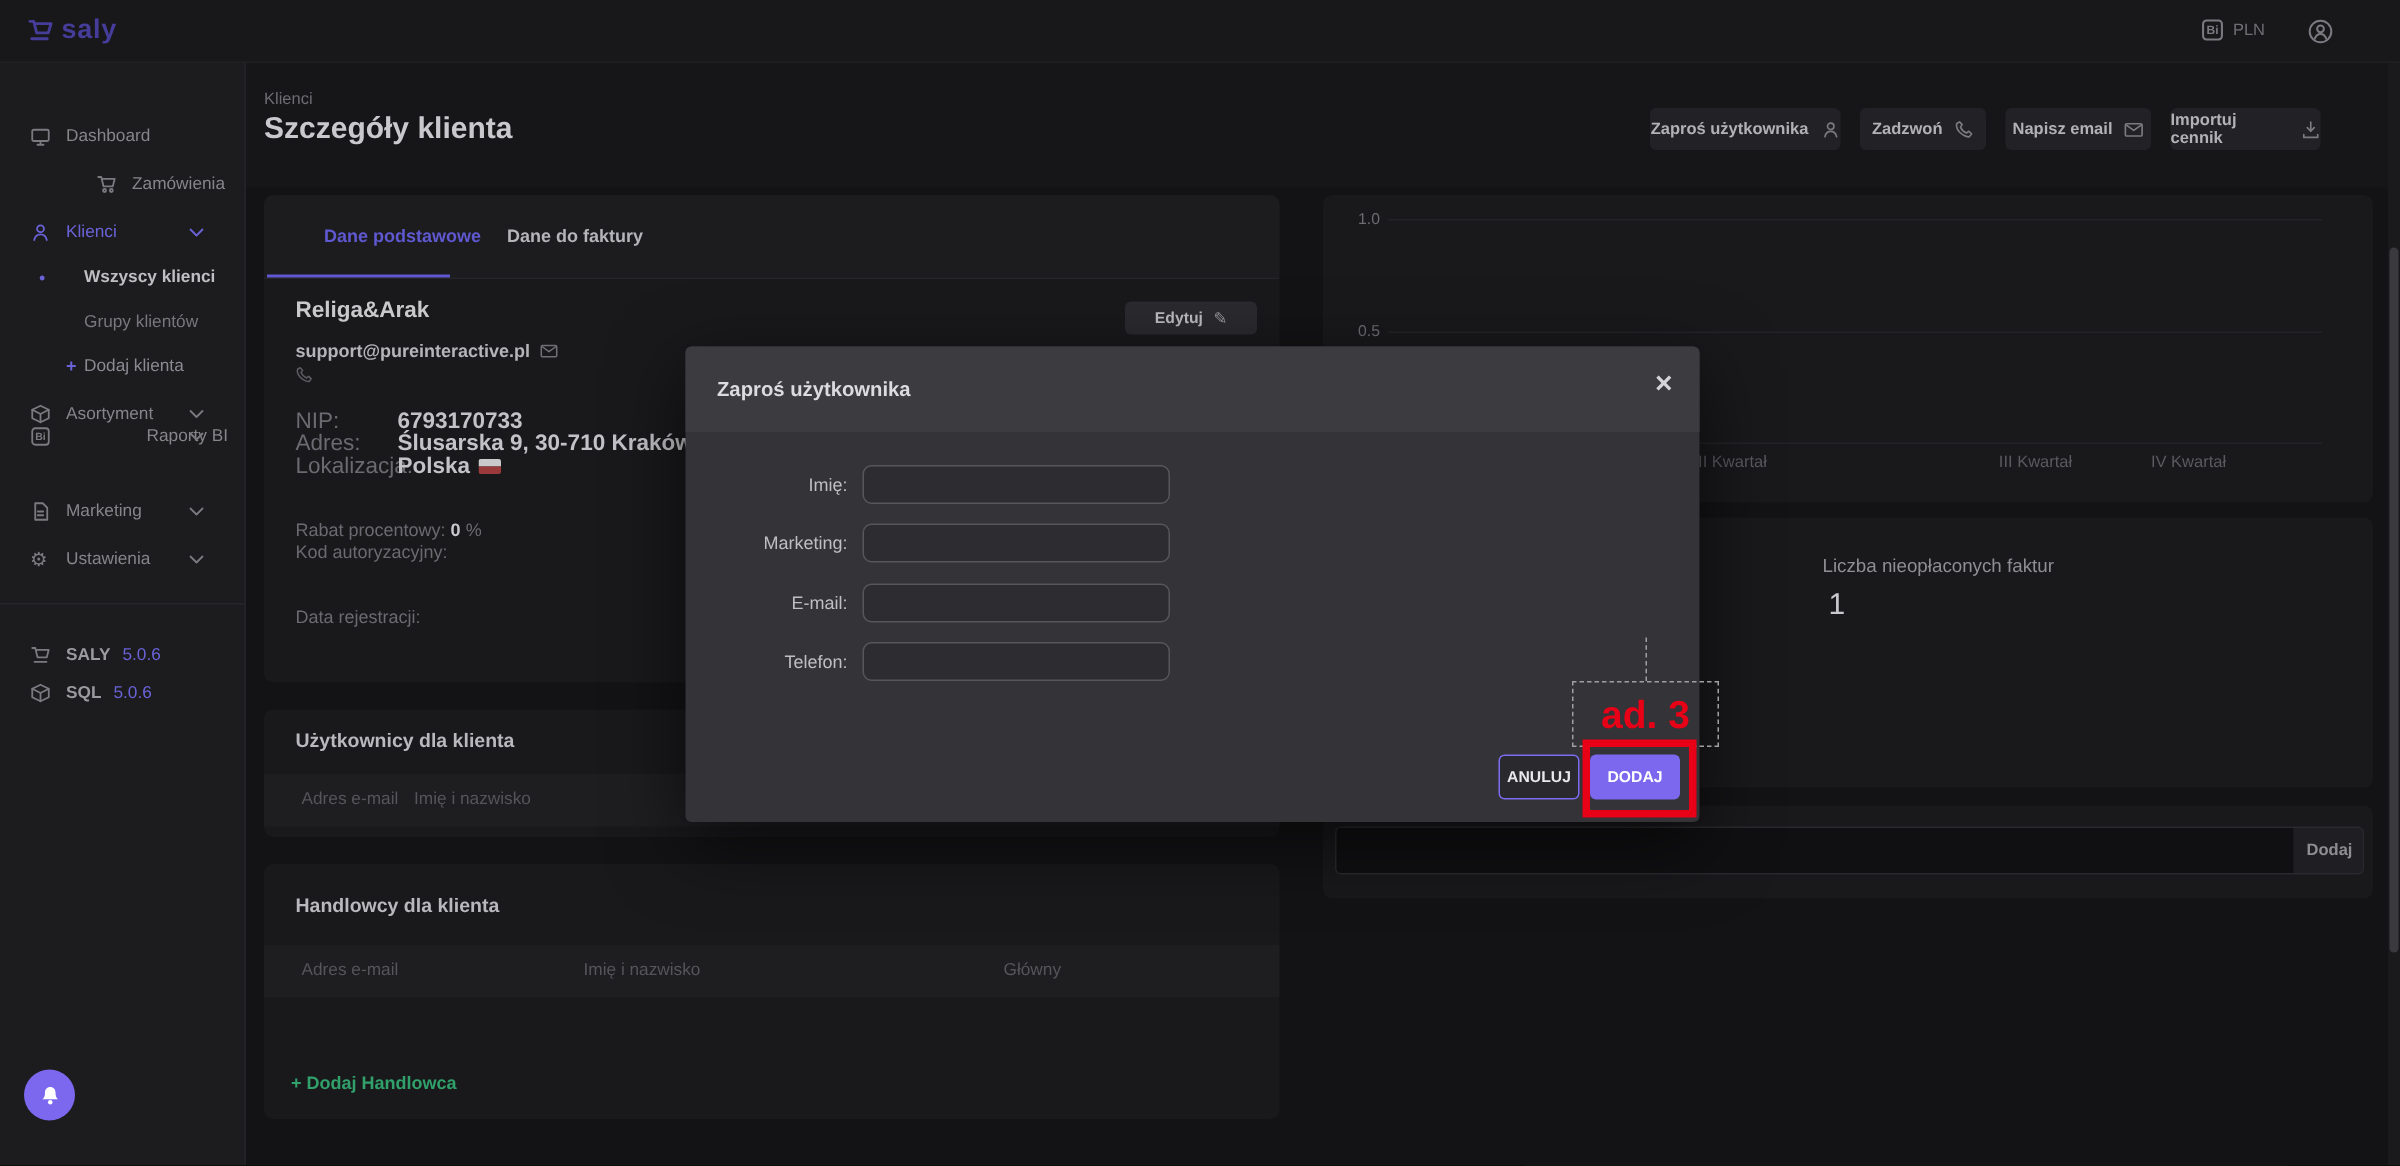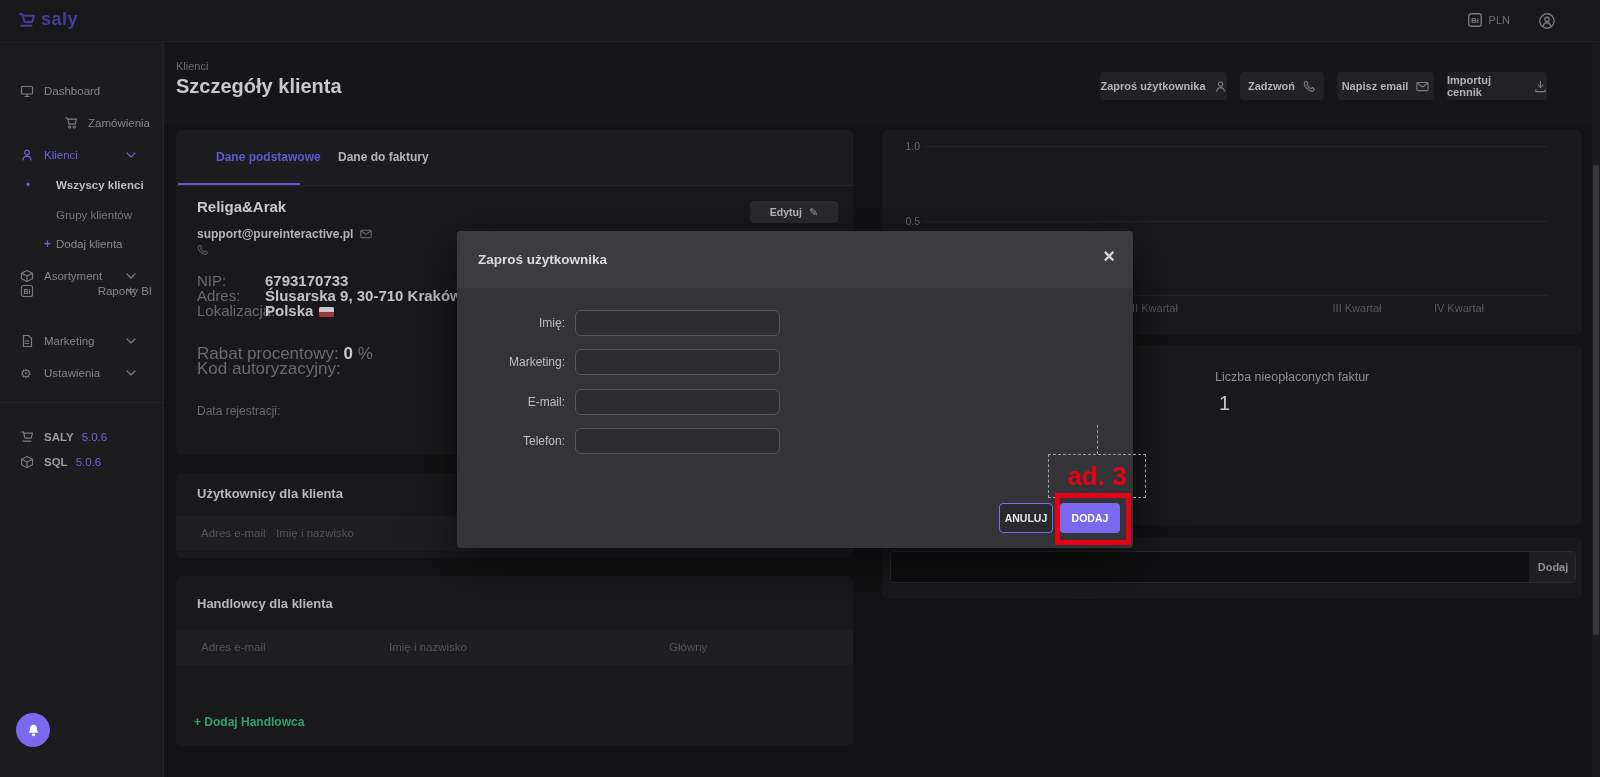--- a/index.html
+++ b/index.html
@@ -282,21 +282,21 @@
           <path d="M3.6 1.4 5.5 3.3 4.3 5.1c.8 1.9 2.3 3.4 4.2 4.2l1.8-1.2 1.9 1.9-1.6 2c-.8.3-4.1-.4-6.9-3.2S1.3 3.1 1.8 2.3z"></path>
         </svg>
     </div>
 
     <div class="abs" style="left:21px; top:143px; font-size:15px; line-height:15px;">
       <div><span style="display:inline-block; width:68px; color:#6a6a70;">NIP:</span><span style="font-weight:bold; color:#c3c3c7;">6793170733</span></div>
       <div><span style="display:inline-block; width:68px; color:#6a6a70;">Adres:</span><span style="font-weight:bold; color:#c3c3c7;">Ślusarska 9, 30-710 Kraków, Polska</span></div>
       <div><span style="display:inline-block; width:68px; color:#6a6a70;">Lokalizacja:</span><span style="font-weight:bold; color:#c3c3c7;">Polska</span><span class="flag"><span class="t" style="display:block;"></span><span class="b" style="display:block;"></span></span></div>
     </div>
 
-    <div class="abs" style="left:21px; top:216px; font-size:17px; line-height:15px;">
+    <div class="abs" style="left:21px; top:216px; font-size:12px; line-height:15px;">
       <div><span style="color:#6a6a70;">Rabat procentowy:</span> <span style="font-weight:bold; color:#c9c9cd;">0</span> <span style="color:#6a6a70;">%</span></div>
       <div><span style="color:#6a6a70;">Kod autoryzacyjny:</span></div>
     </div>
 
     <span class="abs" style="left:21px; top:274px; font-size:12px; color:#6a6a70;">Data rejestracji:</span>
   </div>
 
   <div class="card abs" style="left:176px; top:473px; width:677px; height:85px;">
     <span class="abs" style="left:21px; top:13px; font-size:13px; font-weight:bold; color:#b9b9bd;">Użytkownicy dla klienta</span>
     <div class="band abs" style="left:0; top:43px; width:677px; height:35px;">

